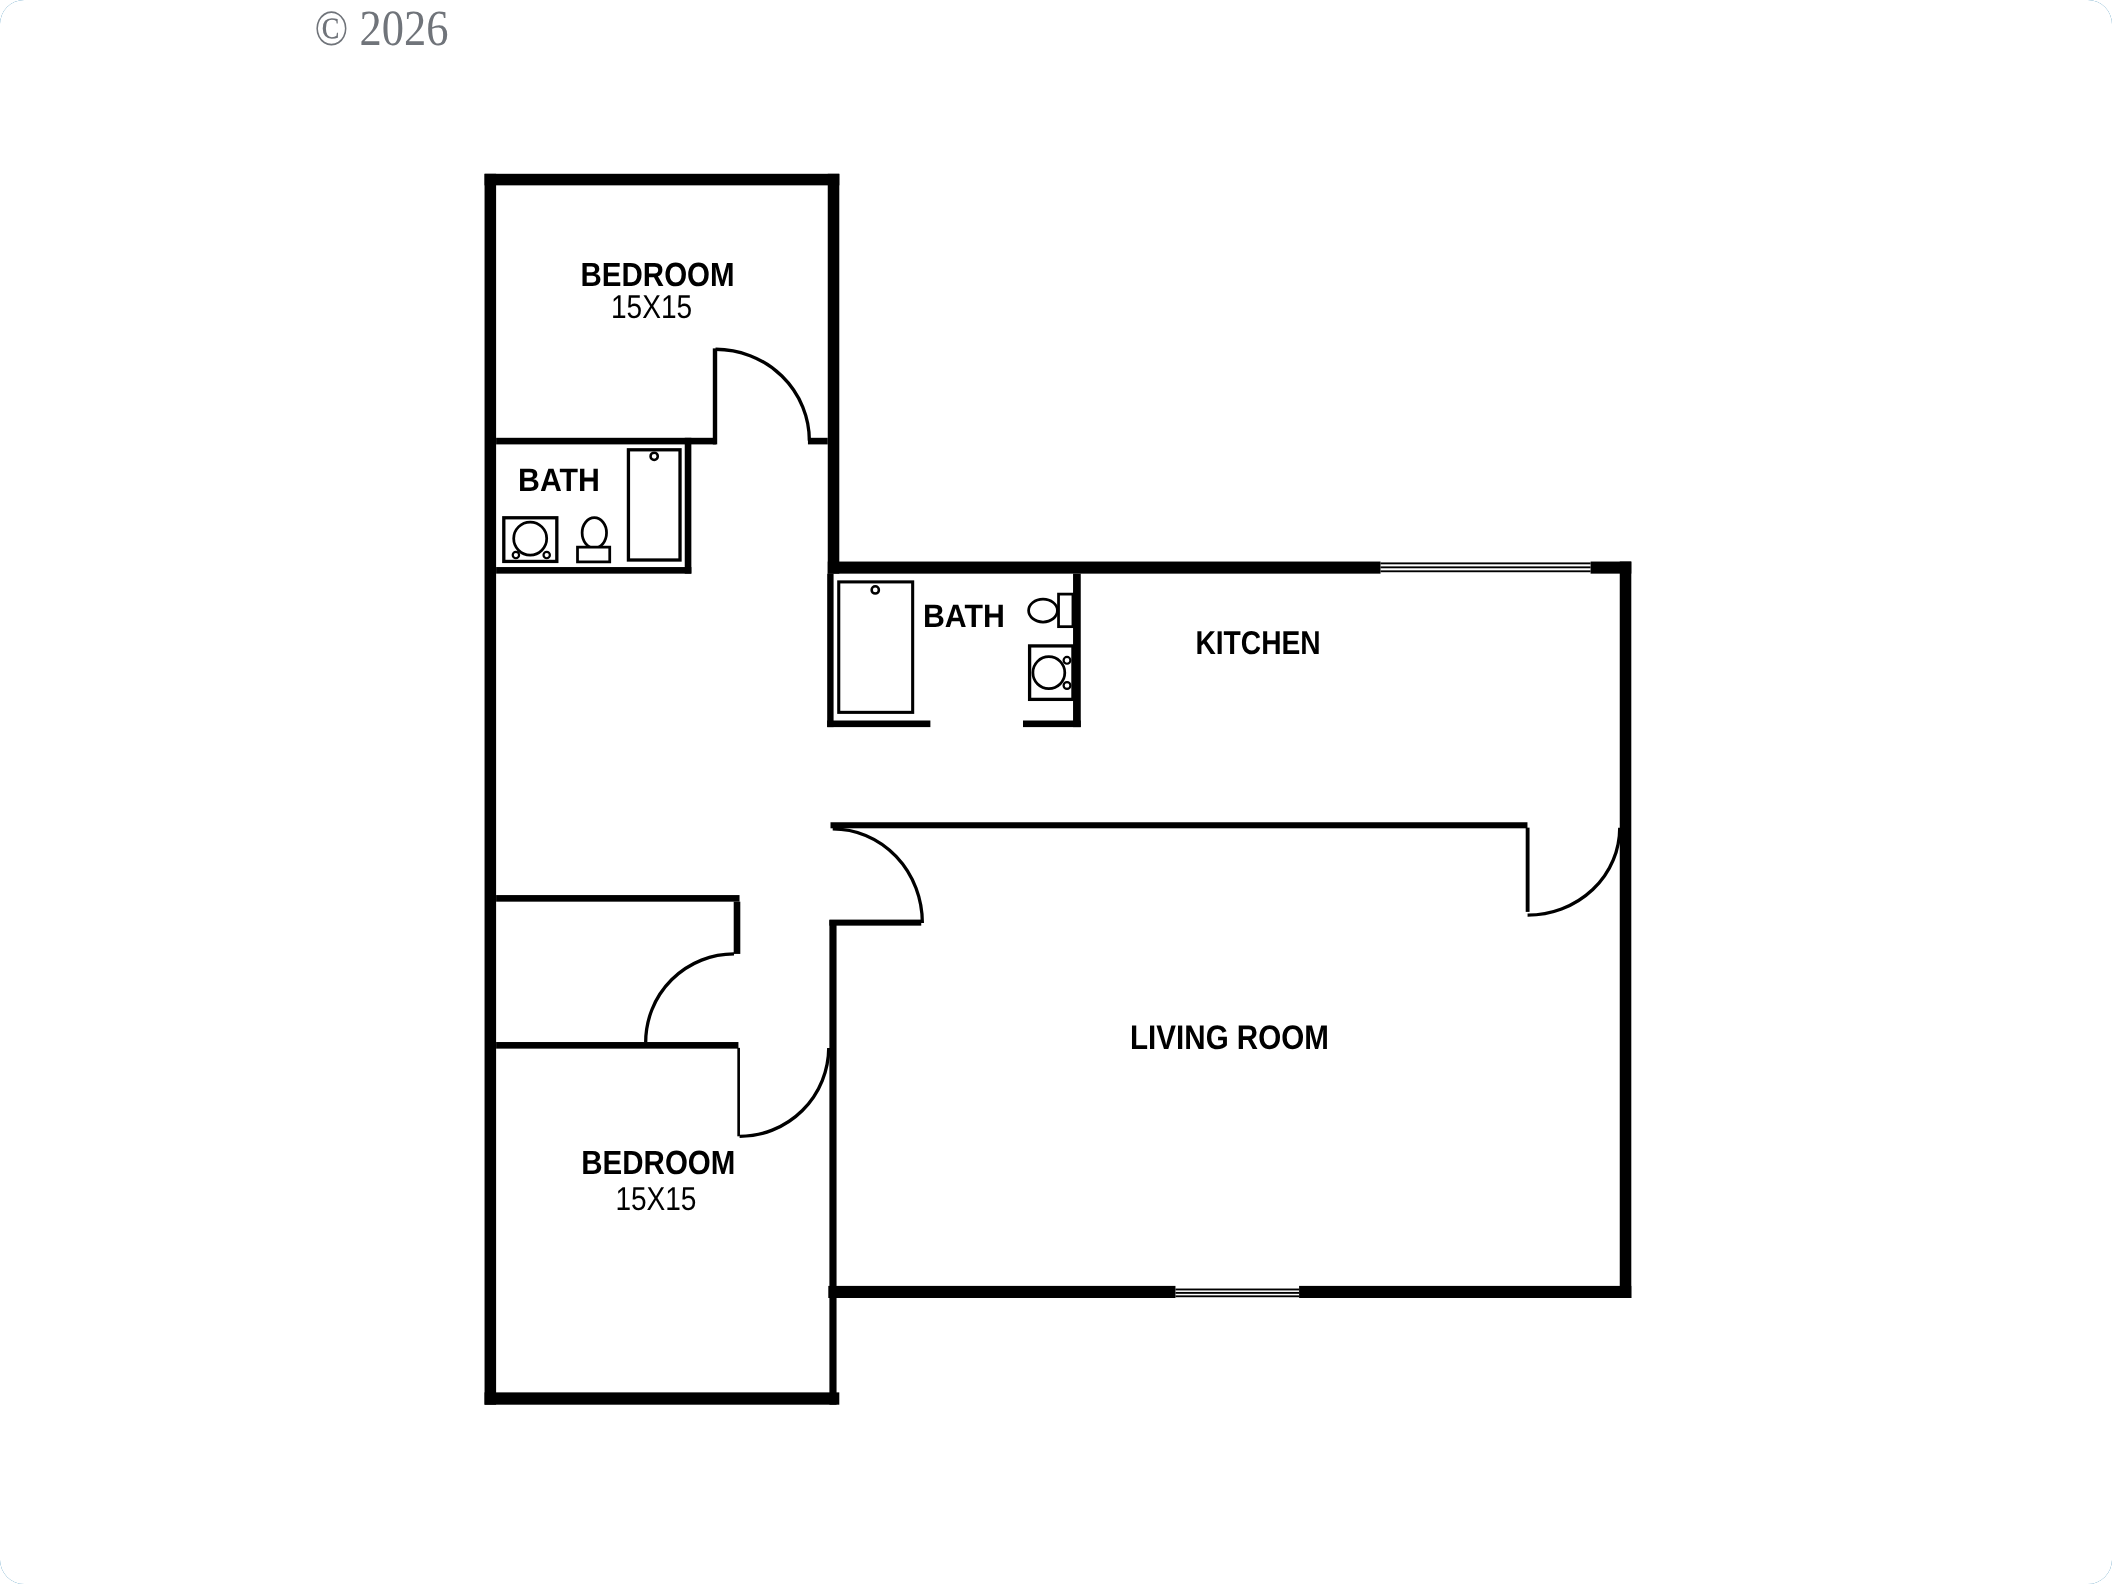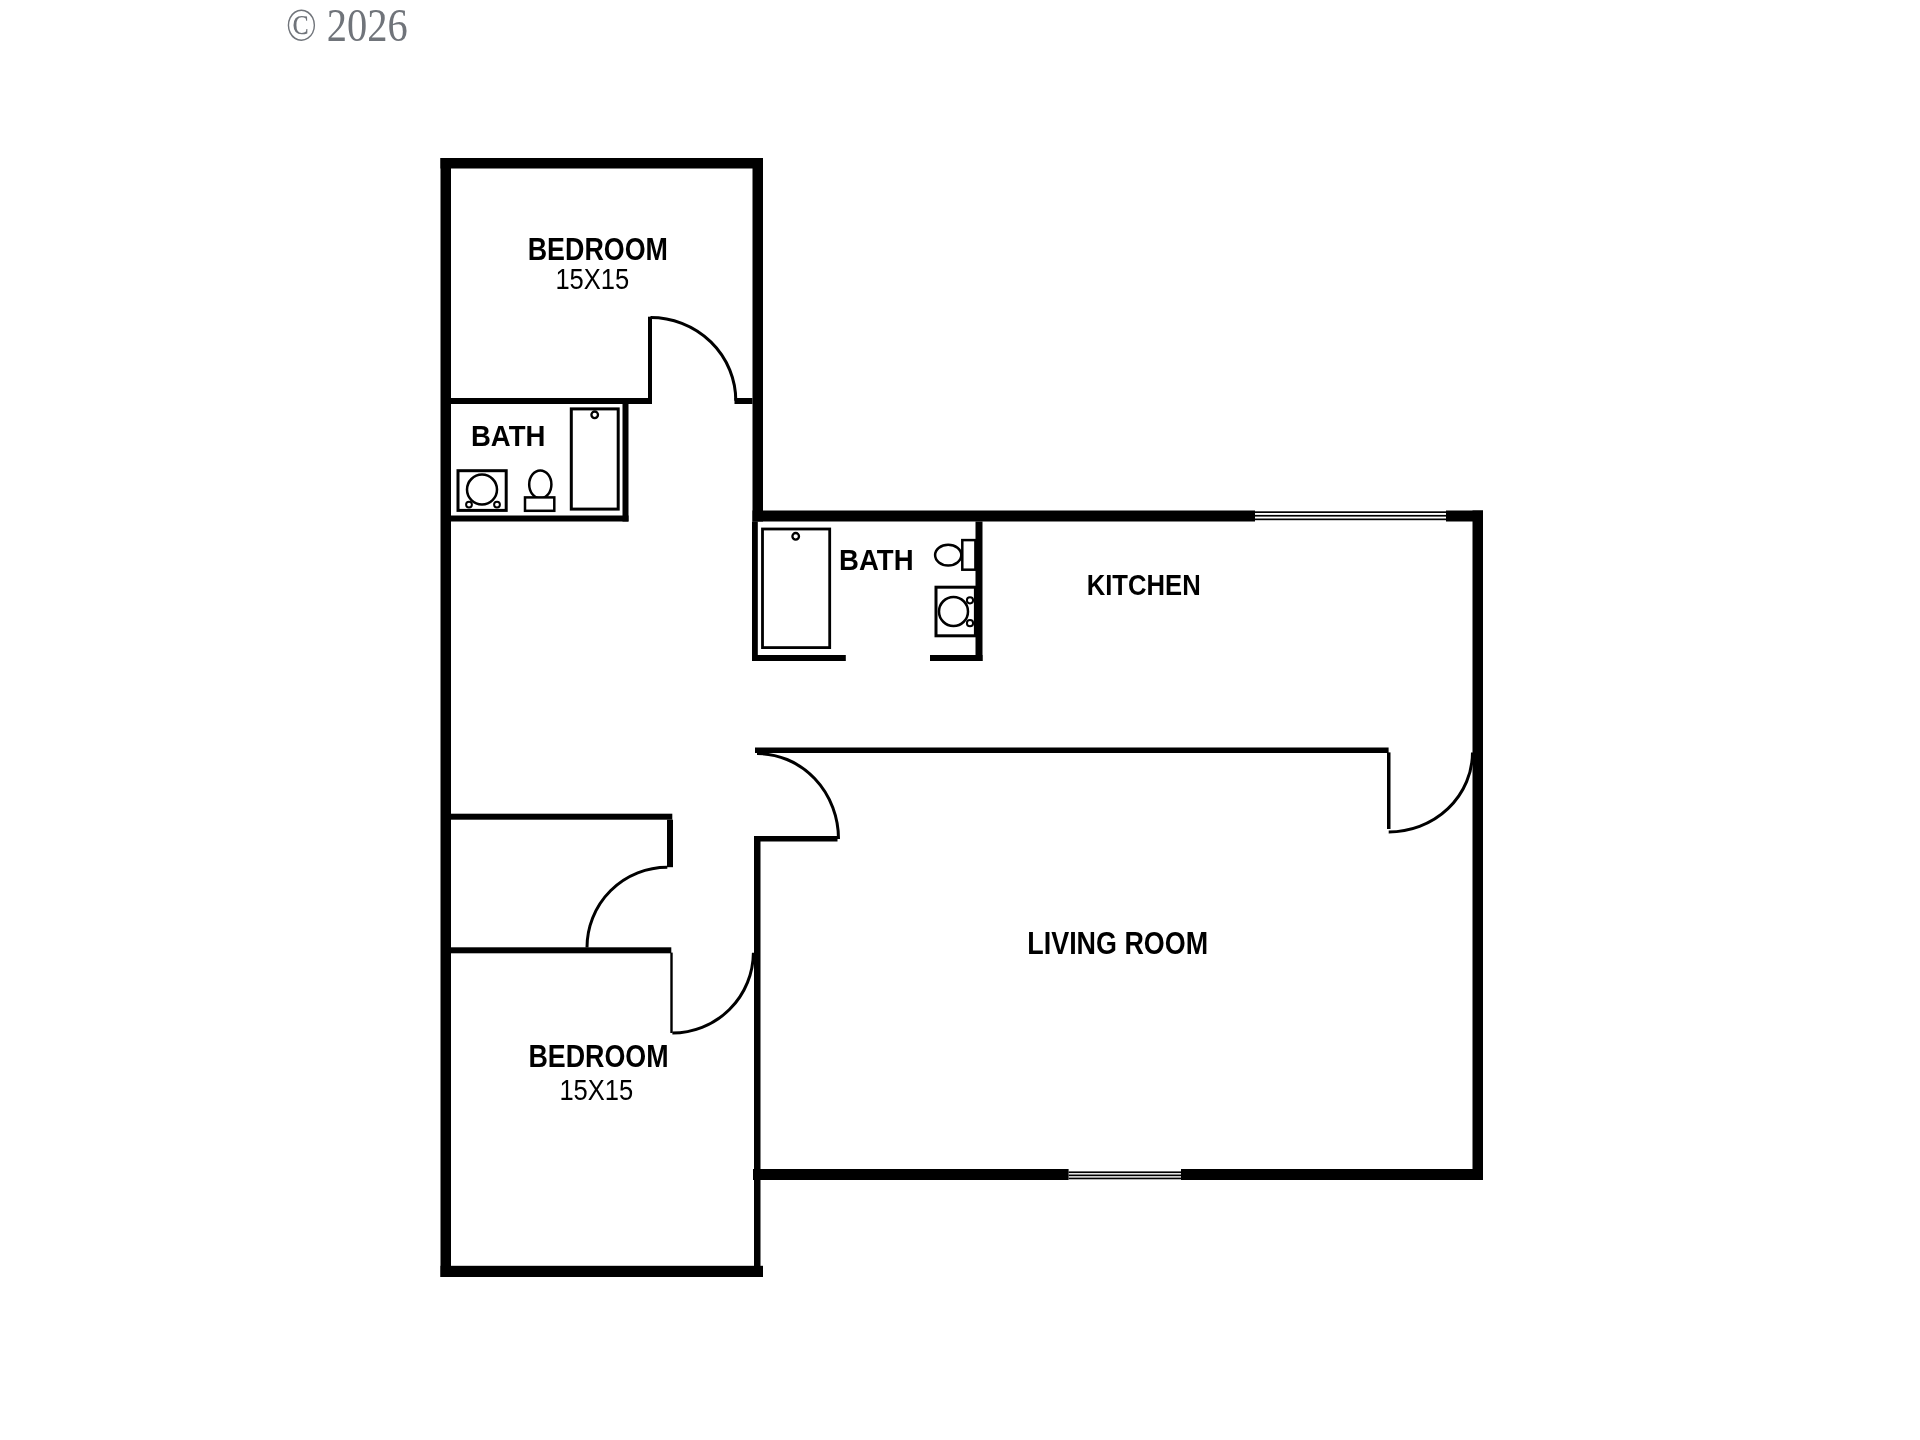--- a/index.html
+++ b/index.html
@@ -1,16 +1,16 @@
 <!DOCTYPE html>
 <html><head>
 <meta charset="utf-8">
 <style>
   html,body{margin:0;padding:0;background:#ffffff;}
-  .page{position:relative;width:1920px;height:1440px;background:#0369a1;overflow:hidden;}
+  .page{position:relative;width:1920px;height:1440px;background:#0369a1;overflow:hidden;border-radius:22px;}
   svg{position:absolute;left:0;top:0;}
 </style>
 </head>
 <body>
 <div class="page">
 <svg width="1920" height="1440" viewBox="0 0 1920 1440" font-family="Liberation Sans, sans-serif">
 
   <rect x="0" y="0" width="1920" height="1440" fill="#ffffff"></rect>
 
   <text transform="translate(286,41) scale(0.88,1)" font-family="Liberation Serif, serif" font-size="46" fill="#70747a">© 2026</text>

